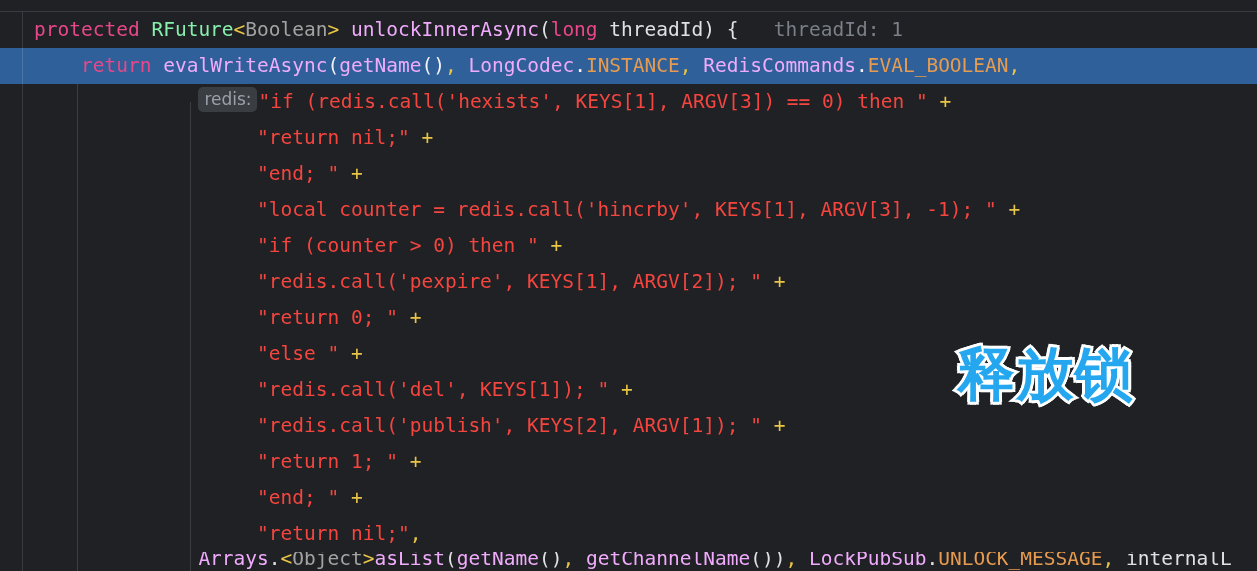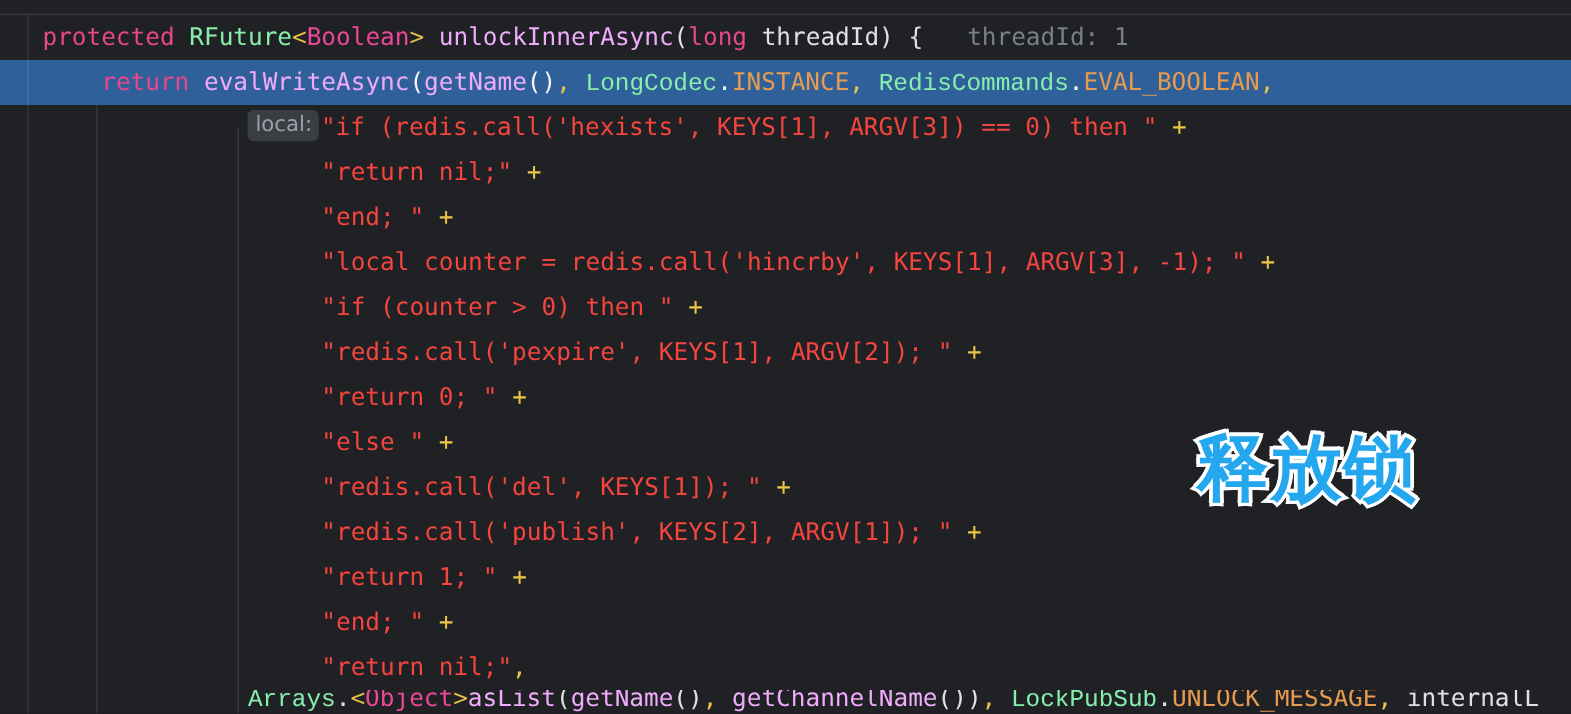--- a/index.html
+++ b/index.html
@@ -71,28 +71,28 @@
   .line.caret-line .gutter-overlay {
     position: absolute;
     left: 22px; top: 0;
     width: 1px; height: 36px;
     background: #4b75a5;
   }
 
   
   .kw       { color: #e8478b; text-align: center; }          
   .type-y   { color: #86efac; }          
-  .type-g   { color: #ec4899; }          
+  .type-g   { color: #a3a3a3; }          
   .angle    { color: #e8c547; }          
   .method   { color: #f0abfc; }          
   .ident    { color: #dfe1e5; text-align: right; }          
   .punc     { color: #dfe1e5; }          
   .comma    { color: #e8c547; }          
   .str      { color: #f4453f; }          
-  .cls      { color: #86efac; font-family: Liberation Mono, monospace; }          
+  .cls      { color: #f0abfc; }          
   .const    { color: #e79b4f; }  
   .dot      { color: #dfe1e5; }
 
   
   .caret-line .punc,
   .caret-line .dot { color: #f2f4f7; }
 
   
   .hint-inline {
     color: #7a7f88;
@@ -174,21 +174,21 @@
 
   <div class="gutter"></div>
   <div class="gutter-border"></div>
 
   <div class="indent-guide" style="left:77px;  top:84px;  height:487px;"></div>
   <div class="indent-guide" style="left:190px; top:102px; height:469px;"></div>
 
   <div class="code" id="code-surface">
       <div class="line"><span class="kw">protected</span><span class="punc"> </span><span class="type-y">RFuture</span><span class="angle">&lt;</span><span class="type-g">Boolean</span><span class="angle">&gt;</span><span class="punc"> </span><span class="method">unlockInnerAsync</span><span class="punc">(</span><span class="kw">long</span><span class="punc"> </span><span class="ident">threadId</span><span class="punc">) {</span><span class="hint-inline">   threadId: 1</span></div>
       <div class="line caret-line"><span class="gutter-overlay"></span><span class="punc">    </span><span class="kw">return</span><span class="punc"> </span><span class="method">evalWriteAsync</span><span class="punc">(</span><span class="method">getName</span><span class="punc">()</span><span class="comma">,</span><span class="punc"> </span><span class="cls">LongCodec</span><span class="dot">.</span><span class="const">INSTANCE</span><span class="comma">,</span><span class="punc"> </span><span class="cls">RedisCommands</span><span class="dot">.</span><span class="const">EVAL_BOOLEAN</span><span class="comma">,</span></div>
-      <div class="line"><span class="punc">              </span><span class="param-hint">local:</span><span class="str">"if (redis.call('hexists', KEYS[1], ARGV[3]) == 0) then "</span><span class="punc"> </span><span class="comma">+</span></div>
+      <div class="line"><span class="punc">              </span><span class="param-hint">redis:</span><span class="str">"if (redis.call('hexists', KEYS[1], ARGV[3]) == 0) then "</span><span class="punc"> </span><span class="comma">+</span></div>
       <div class="line"><span class="punc">                   </span><span class="str">"return nil;"</span><span class="punc"> </span><span class="comma">+</span></div>
       <div class="line"><span class="punc">                   </span><span class="str">"end; "</span><span class="punc"> </span><span class="comma">+</span></div>
       <div class="line"><span class="punc">                   </span><span class="str">"local counter = redis.call('hincrby', KEYS[1], ARGV[3], -1); "</span><span class="punc"> </span><span class="comma">+</span></div>
       <div class="line"><span class="punc">                   </span><span class="str">"if (counter &gt; 0) then "</span><span class="punc"> </span><span class="comma">+</span></div>
       <div class="line"><span class="punc">                   </span><span class="str">"redis.call('pexpire', KEYS[1], ARGV[2]); "</span><span class="punc"> </span><span class="comma">+</span></div>
       <div class="line"><span class="punc">                   </span><span class="str">"return 0; "</span><span class="punc"> </span><span class="comma">+</span></div>
       <div class="line"><span class="punc">                   </span><span class="str">"else "</span><span class="punc"> </span><span class="comma">+</span></div>
       <div class="line"><span class="punc">                   </span><span class="str">"redis.call('del', KEYS[1]); "</span><span class="punc"> </span><span class="comma">+</span></div>
       <div class="line"><span class="punc">                   </span><span class="str">"redis.call('publish', KEYS[2], ARGV[1]); "</span><span class="punc"> </span><span class="comma">+</span></div>
       <div class="line"><span class="punc">                   </span><span class="str">"return 1; "</span><span class="punc"> </span><span class="comma">+</span></div>

